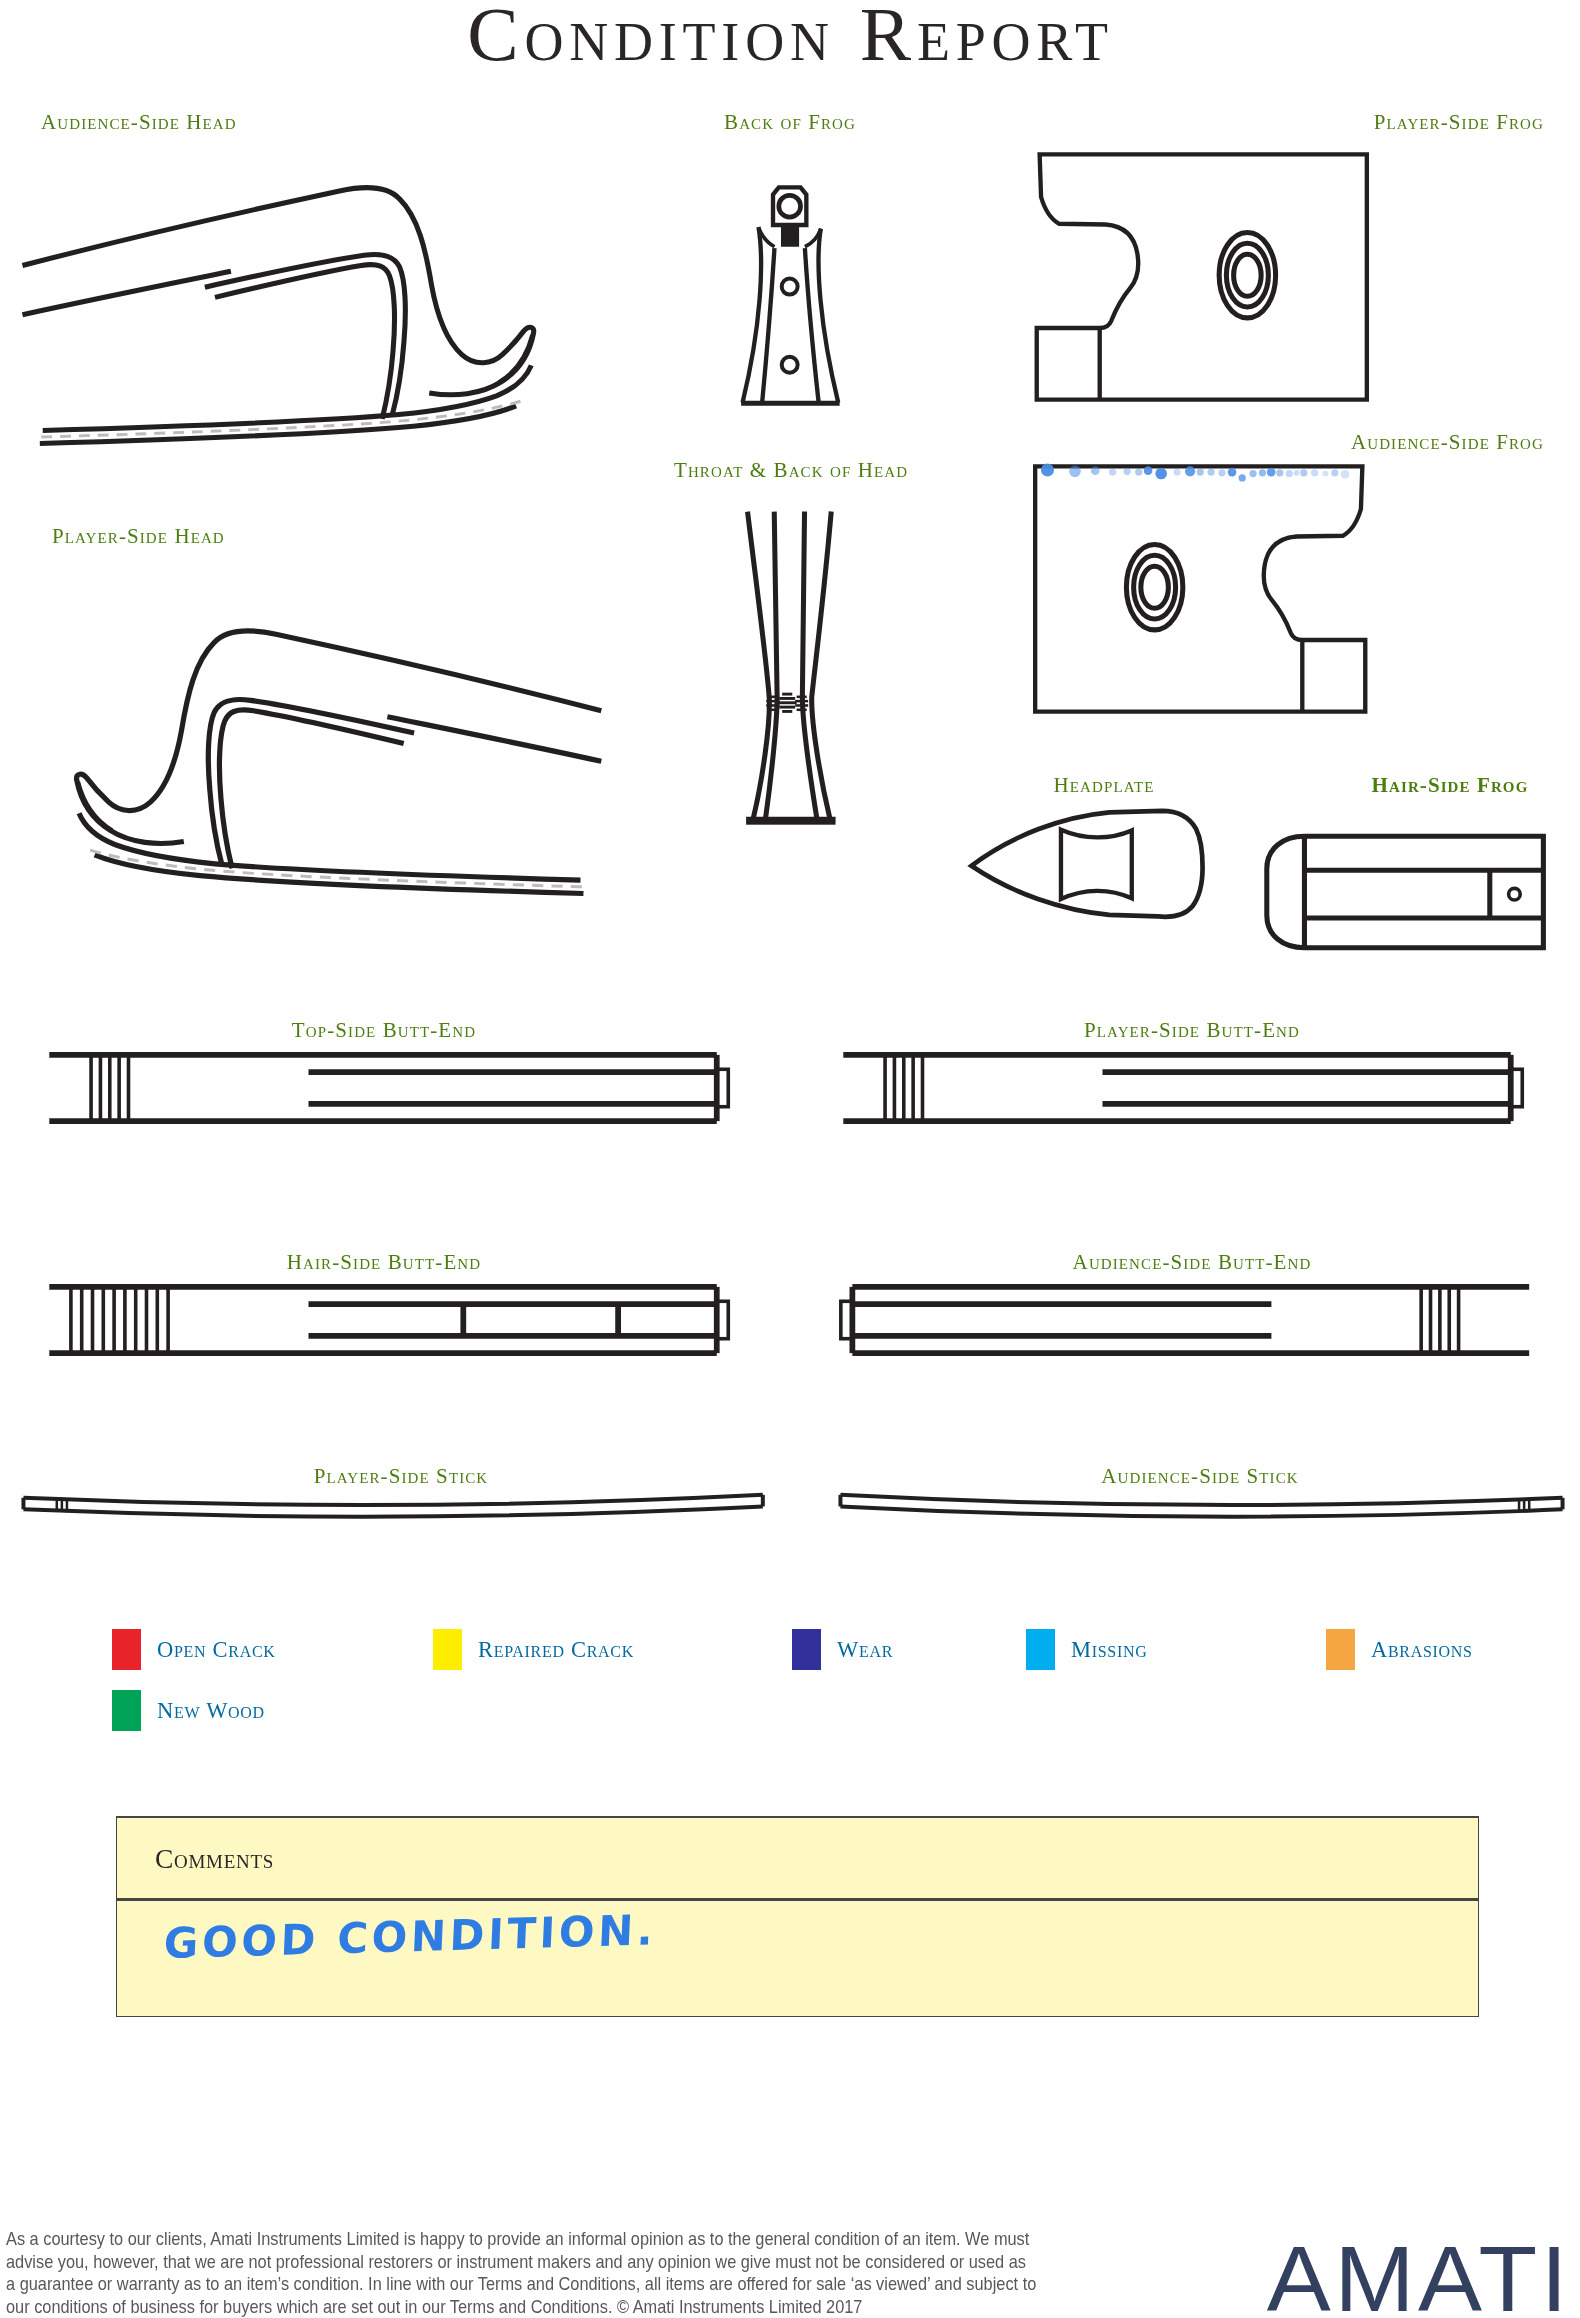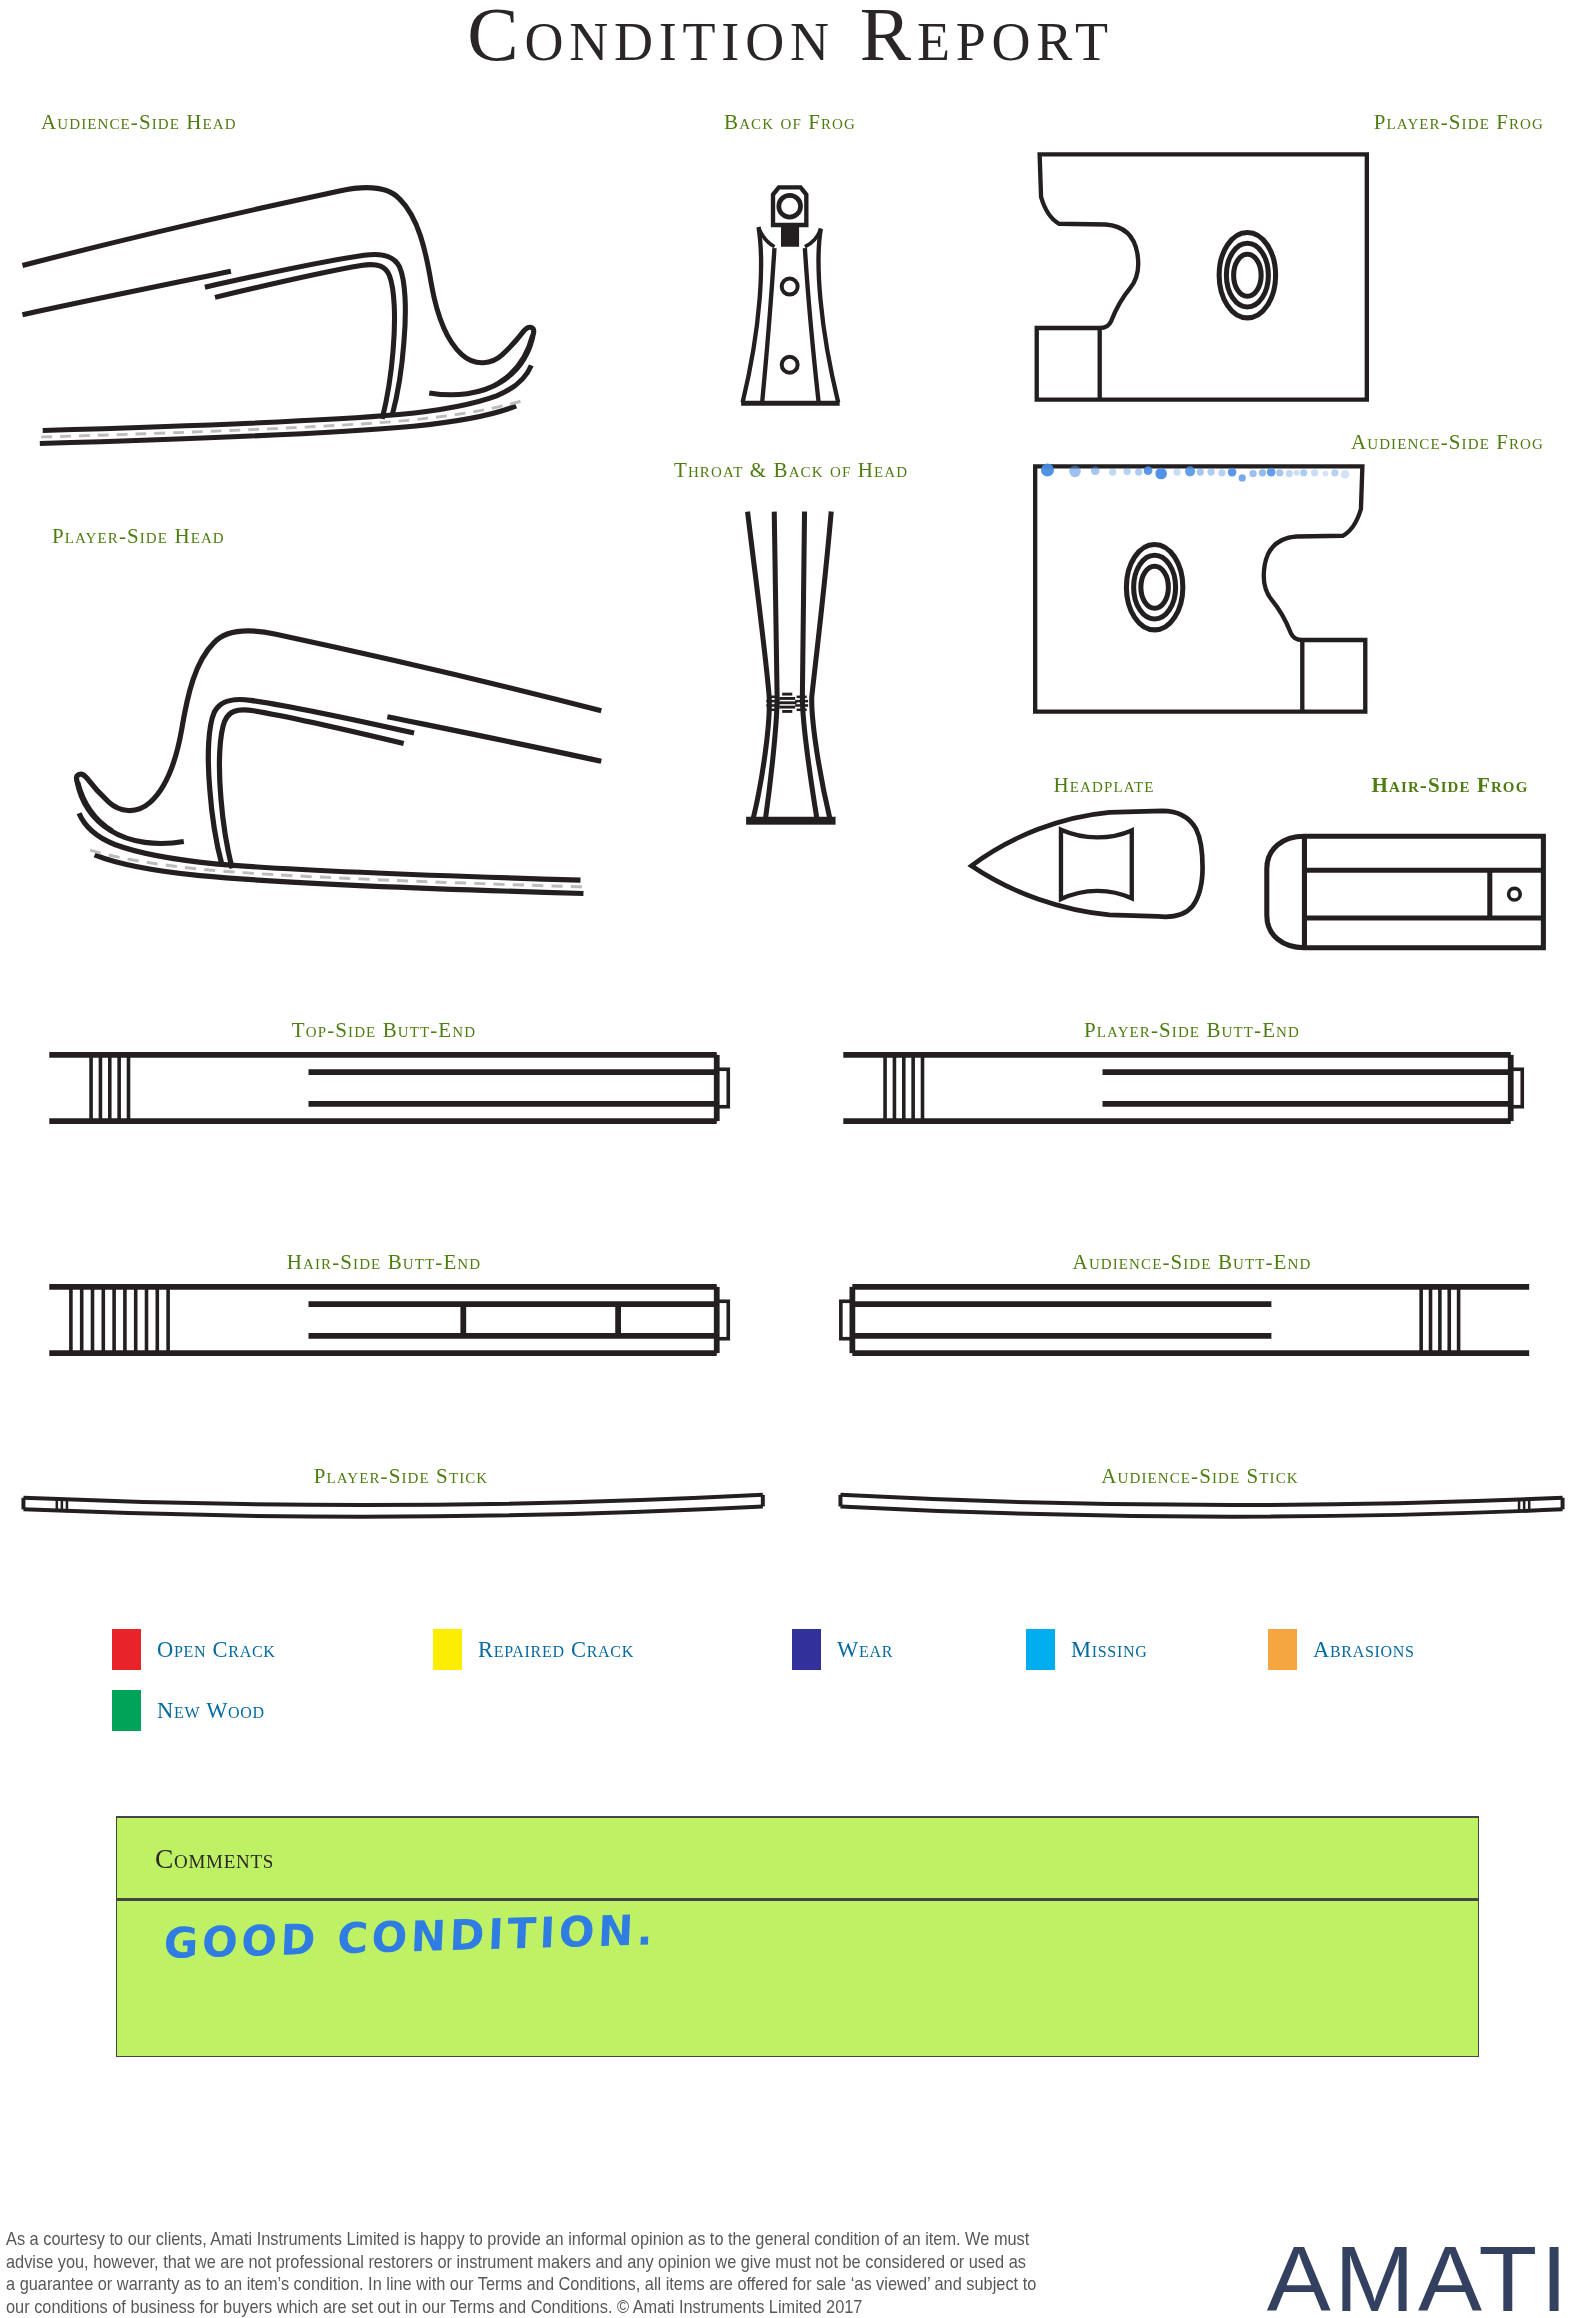--- a/index.html
+++ b/index.html
@@ -34,23 +34,23 @@
   
   .legend-item{position:absolute;display:flex;align-items:center;}
   .swatch{width:29px;height:41px;flex:0 0 auto;}
   .legend-label{
     font-variant:small-caps;font-size:22.5px;letter-spacing:0.7px;
     margin-left:16px;color:#0369a1;white-space:nowrap;
   }
 
   
   .comments-box{
-    position:absolute;left:116px;top:1816px;width:1363px;height:241px;
+    position:absolute;left:116px;top:1816px;width:1363px;height:201px;
     border:1.4px solid #454545;border-top-width:2.9px;
-    box-sizing:border-box;background:#bef264;
+    box-sizing:border-box;background:#fef9c3;
   }
   .comments-header{
     font-variant:small-caps;font-size:27.5px;letter-spacing:0.7px;
     padding:25px 0 0 38px;color:#2b2627;
   }
   .comments-divider{
     position:absolute;left:-1.4px;right:-1.4px;top:80px;height:2.9px;background:#454545;
   }
   .handwritten{
     position:absolute;left:48px;top:101px;
@@ -356,21 +356,21 @@
     <span class="legend-label">Repaired Crack</span>
   </div>
   <div class="legend-item" style="left:792px;top:1629px;">
     <div class="swatch" style="background: rgb(50, 48, 155);"></div>
     <span class="legend-label">Wear</span>
   </div>
   <div class="legend-item" style="left:1026px;top:1629px;">
     <div class="swatch" style="background: rgb(0, 174, 239);"></div>
     <span class="legend-label">Missing</span>
   </div>
-  <div class="legend-item" style="left:1244px;top:1629px;padding-left:24px;">
+  <div class="legend-item" style="left:1302px;top:1629px;padding-left:24px;">
     <div class="swatch" style="background: rgb(246, 166, 64);"></div>
     <span class="legend-label">Abrasions</span>
   </div>
   <div class="legend-item" style="left:112px;top:1690px;">
     <div class="swatch" style="background: rgb(0, 163, 87);"></div>
     <span class="legend-label">New Wood</span>
   </div>
 
   <div class="comments-box">
     <div class="comments-header">Comments</div>

